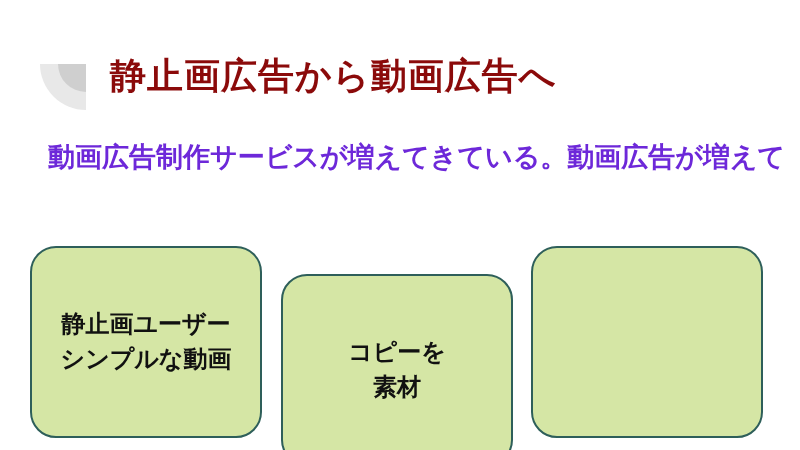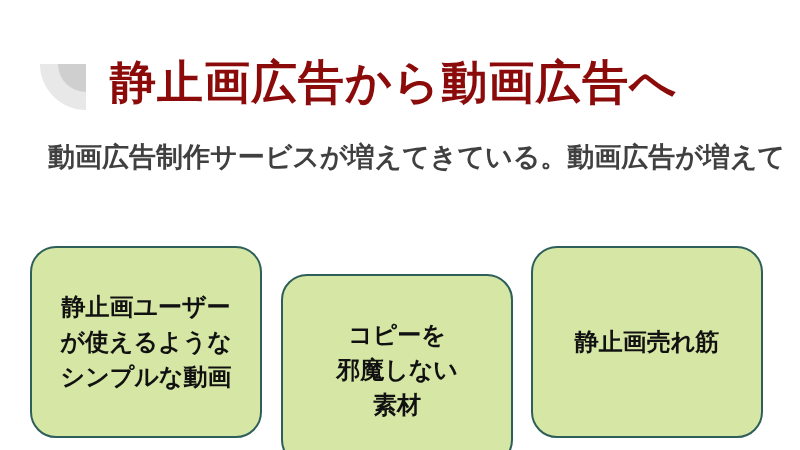--- a/index.html
+++ b/index.html
@@ -3,25 +3,25 @@
   <meta charset="utf-8">
   <style>
     html, body { margin: 0; padding: 0; }
     body {
       width: 800px; height: 450px; background: #ffffff; position: relative; overflow: hidden;
       font-family: "DejaVu Sans", "Liberation Sans", sans-serif;
     }
     .deco { position: absolute; left: 40px; top: 64px; width: 46px; height: 46px; }
     .title {
       position: absolute; left: 110px; top: 52px;
-      font-size: 46px; font-weight: bold; color: #8b0a0a; white-space: nowrap; letter-spacing: 1px;
+      font-size: 36px; font-weight: bold; color: #8b0a0a; white-space: nowrap; letter-spacing: 1px;
     }
     .lead {
       position: absolute; left: 48px; top: 138px; width: 720px;
-      font-size: 27px; font-weight: bold; color: #404040; line-height: 38px;
+      font-size: 27px; font-weight: bold; color: #6d28d9; line-height: 38px;
     }
     .lead div { white-space: nowrap; }
     .card {
       position: absolute; top: 246px; width: 232px; height: 192px;
       background: #d5e6a5; border: 2px solid #2e5f5a; border-radius: 26px; box-sizing: border-box;
       display: flex; flex-direction: column; align-items: center; justify-content: center;
       font-size: 24px; font-weight: bold; color: #111111; line-height: 35px; text-align: center;
     }
     .card span { display: block; white-space: nowrap; }
   </style>
@@ -34,25 +34,22 @@
 </svg>
 
 <div class="title">静止画広告から動画広告へ</div>
 
 <div class="lead">
   <div>動画広告制作サービスが増えてきている。動画広告が増えて</div>
 </div>
 
 <div class="card" style="left:30px;">
   <span>静止画ユーザー</span>
-  <span>が使えるような</span>
   <span>シンプルな動画</span>
 </div>
 
 <div class="card" style="left:281px;margin-top:28px;">
   <span>コピーを</span>
-  <span>邪魔しない</span>
   <span>素材</span>
 </div>
 
 <div class="card" style="left:531px;">
-  <span>静止画売れ筋</span>
 </div>
 
 </body></html>

